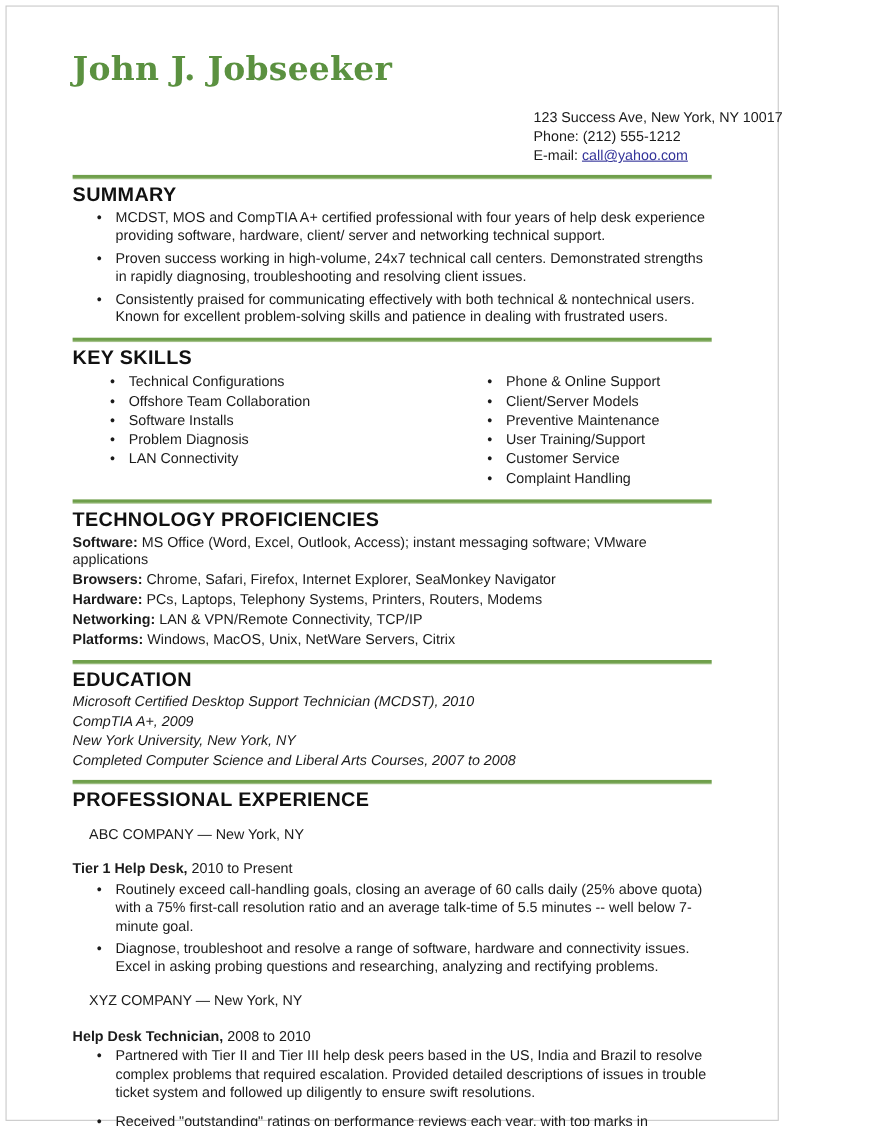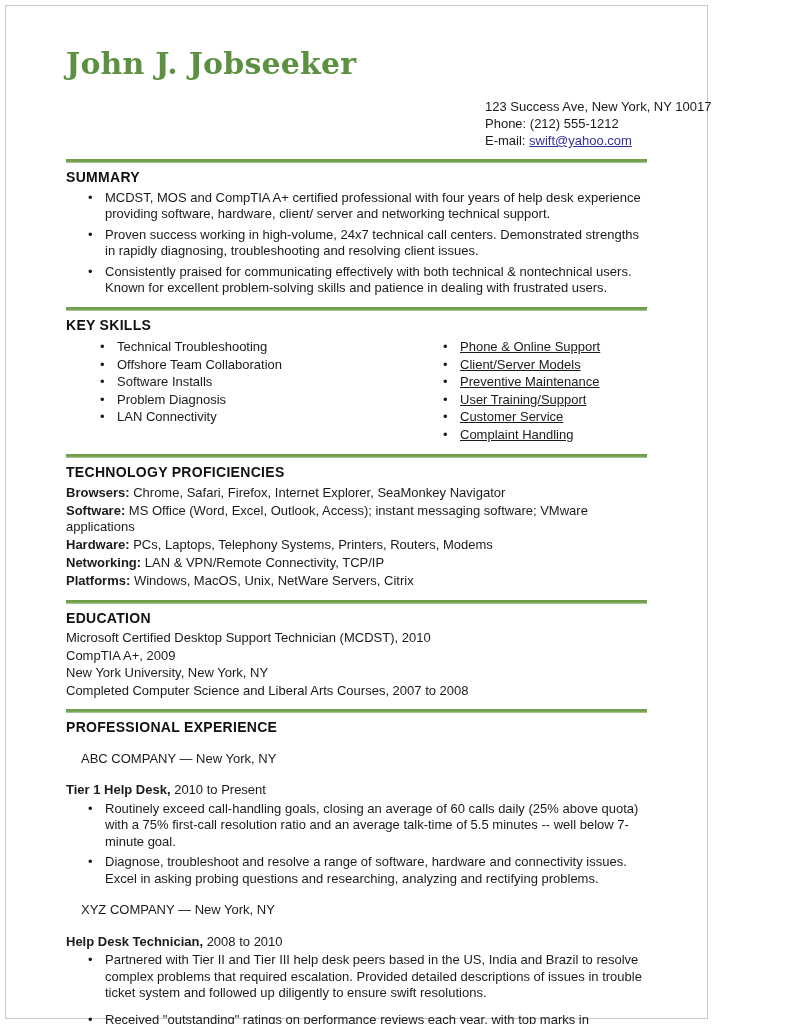--- a/index.html
+++ b/index.html
@@ -22,37 +22,37 @@
   }
   .contact { margin-left:419px; line-height:17px;margin-top:16px; }
   .contact .row { white-space:nowrap; }
   .email-link { color:#333399; text-decoration:underline; cursor:pointer; }
 
   .rule {
     height:4px; margin:10px 0 0 0;
     background:linear-gradient(to bottom, #6f9f4b 0%, #6f9f4b 55%, #b9d0a4 100%);
   }
   h2 {
-    font-size:14px; font-weight:bold; color:#111;
+    font-size:18px; font-weight:bold; color:#111;
     margin:6px 0 4px 0; letter-spacing:0.3px;
   }
 
   ul.bullets { list-style:none; margin:2px 0 0 0; padding:0 0 0 22px; }
   ul.bullets li { position:relative; padding-left:17px; margin:0 0 4px 0; }
   ul.bullets li::before { content:"\2022"; position:absolute; left:0; top:0; }
 
   .skills-wrap { display:flex; }
   .skills-col { margin:0; }
   .skills-col.left  { width:377px; box-sizing:border-box; padding-left:34px; }
-  .skills-col.right { padding-left:0;text-decoration:underline; }
+  .skills-col.right { padding-left:0; }
   ul.skills { list-style:none; margin:2px 0 0 0; padding:0; }
   ul.skills li { position:relative; padding-left:17px; margin:0 0 1px 0; }
   ul.skills li::before { content:"\2022"; position:absolute; left:0; top:0; }
 
-  .plain-line { margin:0 0 1px 0; }
+  .plain-line { margin:0 0 1px 0;font-style:italic; }
   .tech-row { margin:0 0 1.5px 0; }
   .tech-row b { font-weight:bold; }
 
   .job { margin-top:8px; }
   .job-company { margin:15px; }
   .job-title { margin:0; }
   .job-title b { font-weight:bold; }
   .gap-top { margin-top:10px !important; }
 
   .section { margin-top:2px; }
@@ -61,40 +61,40 @@
 <body>
 
 <div class="page">
   <div class="frame"></div>
   <div class="content">
 
     <h1 class="name">John J. Jobseeker</h1>
     <div class="contact">
       <div class="row">123 Success Ave, New York, NY 10017</div>
       <div class="row">Phone: (212) 555-1212</div>
-      <div class="row"><span>E-mail: </span><a href="#" class="email-link">swift@yahoo.com</a></div>
+      <div class="row"><span>E-mail: </span><a href="#" class="email-link">call@yahoo.com</a></div>
     </div>
 
     <div class="section">
       <div class="rule"></div>
       <h2>SUMMARY</h2>
       <ul class="bullets">
         <li>MCDST, MOS and CompTIA A+ certified professional with four years of help desk experience providing software, hardware, client/ server and networking technical support.</li>
         <li>Proven success working in high-volume, 24x7 technical call centers. Demonstrated strengths in rapidly diagnosing, troubleshooting and resolving client issues.</li>
         <li>Consistently praised for communicating effectively with both technical &amp; nontechnical users. Known for excellent problem-solving skills and patience in dealing with frustrated users.</li>
       </ul>
     </div>
 
     <div class="section">
       <div class="rule"></div>
       <h2>KEY SKILLS</h2>
       <div class="skills-wrap">
         <div class="skills-col left">
           <ul class="skills">
-            <li>Technical Troubleshooting</li>
+            <li>Technical Configurations</li>
             <li>Offshore Team Collaboration</li>
             <li>Software Installs</li>
             <li>Problem Diagnosis</li>
             <li>LAN Connectivity</li>
           </ul>
         </div>
         <div class="skills-col right">
           <ul class="skills">
             <li>Phone &amp; Online Support</li>
             <li>Client/Server Models</li>
@@ -103,22 +103,22 @@
             <li>Customer Service</li>
             <li>Complaint Handling</li>
           </ul>
         </div>
       </div>
     </div>
 
     <div class="section">
       <div class="rule"></div>
       <h2>TECHNOLOGY PROFICIENCIES</h2>
+      <div class="tech-row"><b>Software:</b><span> MS Office (Word, Excel, Outlook, Access); instant messaging software; VMware applications</span></div>
       <div class="tech-row"><b>Browsers:</b><span> Chrome, Safari, Firefox, Internet Explorer, SeaMonkey Navigator</span></div>
-      <div class="tech-row"><b>Software:</b><span> MS Office (Word, Excel, Outlook, Access); instant messaging software; VMware applications</span></div>
       <div class="tech-row"><b>Hardware:</b><span> PCs, Laptops, Telephony Systems, Printers, Routers, Modems</span></div>
       <div class="tech-row"><b>Networking:</b><span> LAN &amp; VPN/Remote Connectivity, TCP/IP</span></div>
       <div class="tech-row"><b>Platforms:</b><span> Windows, MacOS, Unix, NetWare Servers, Citrix</span></div>
     </div>
 
     <div class="section">
       <div class="rule"></div>
       <h2>EDUCATION</h2>
       <div class="plain-line">Microsoft Certified Desktop Support Technician (MCDST), 2010</div>
       <div class="plain-line">CompTIA A+, 2009</div>

